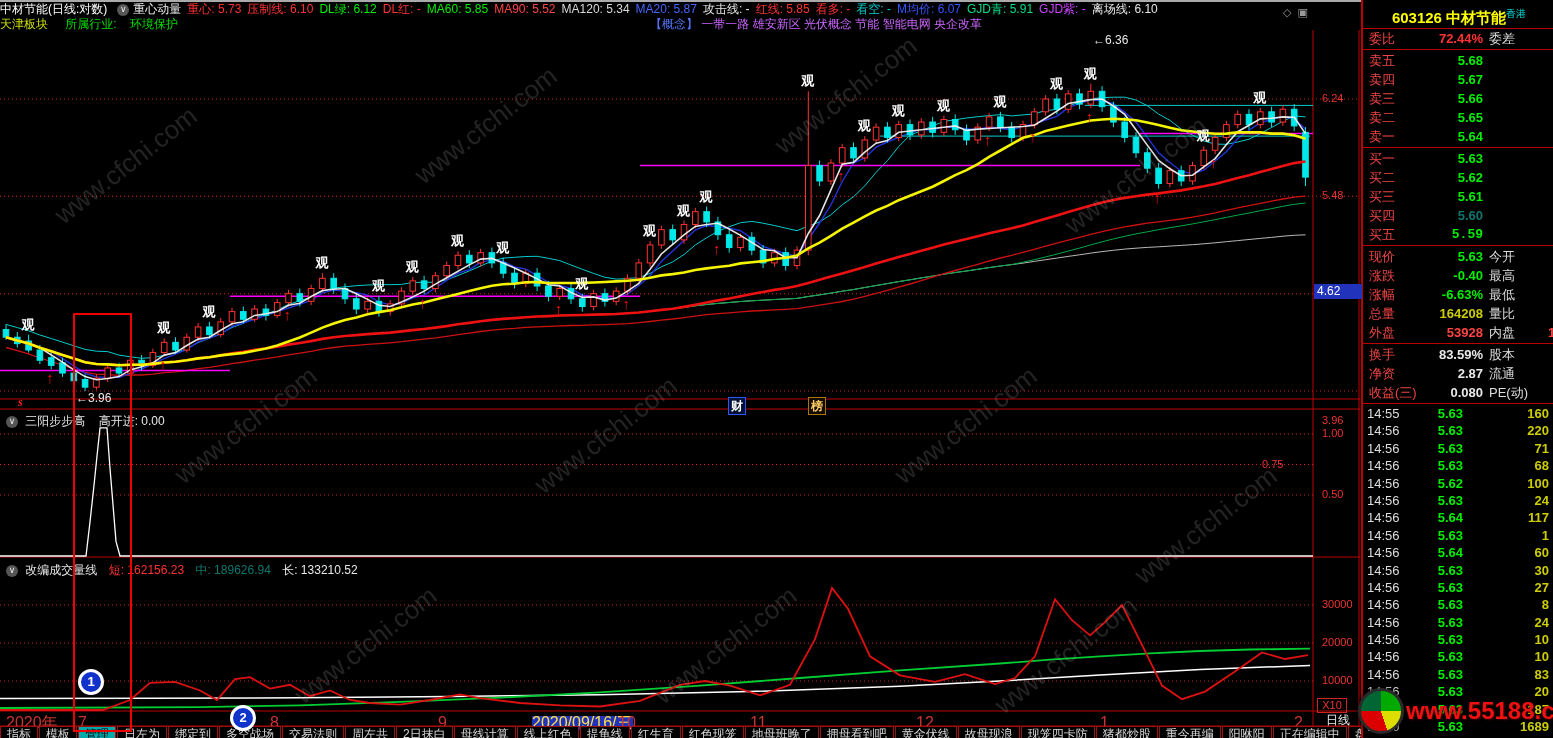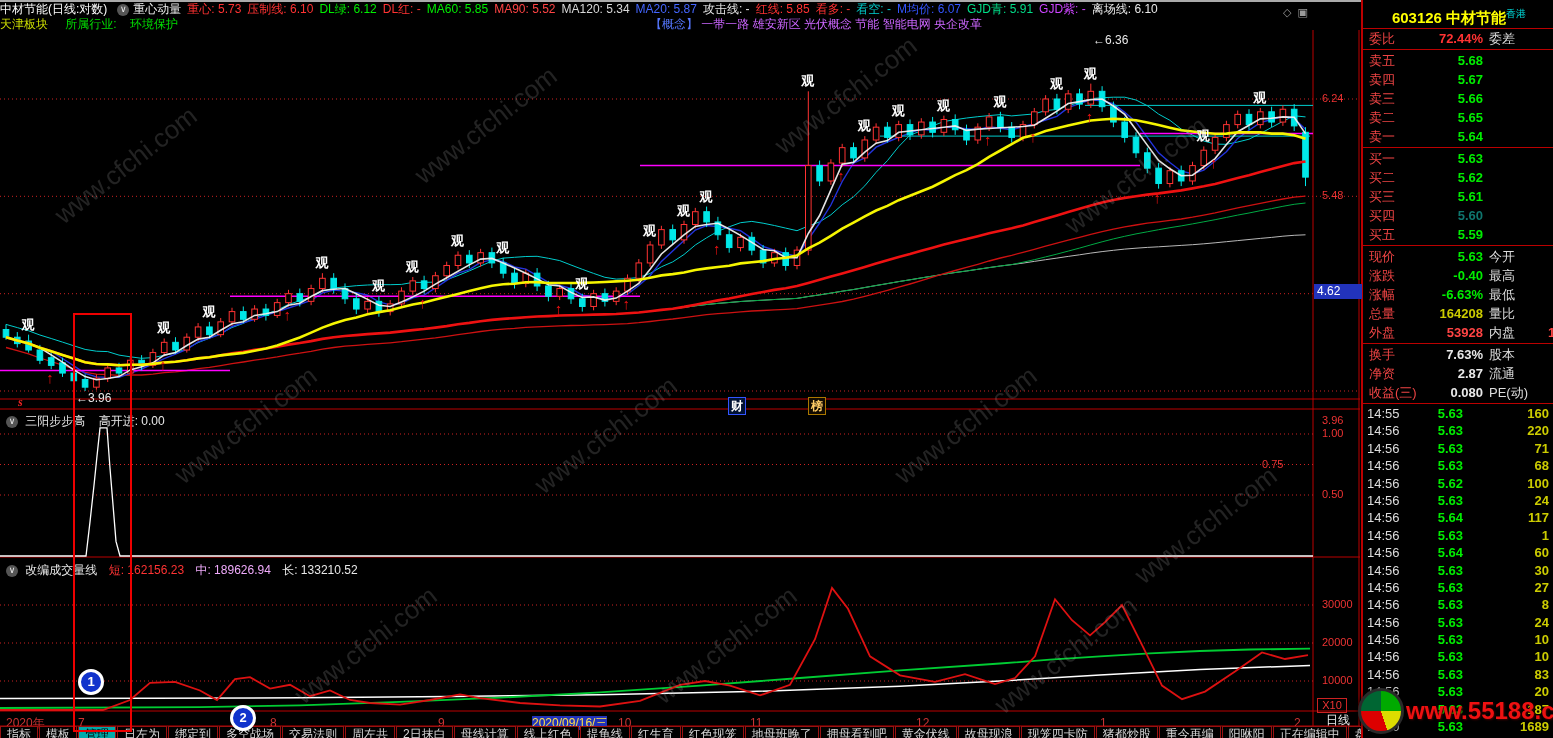--- a/index.html
+++ b/index.html
@@ -28,21 +28,21 @@
   .phead{position:absolute;z-index:3;font-size:12px;line-height:14px;white-space:nowrap;}
   
   .axlbl{position:absolute;z-index:3;font-size:11px;color:#ee3333;}
   #pricebox462{left:1314px;top:284px;width:45px;height:15px;background:#2233bb;color:#fff;
                font-size:12px;line-height:15px;padding-left:3px;z-index:4;}
   #x10box{left:1317px;top:698px;width:28px;height:13px;border:1px solid #cc2222;color:#ee3333;
           font-size:11px;line-height:13px;text-align:center;z-index:3;}
   #dayline{left:1326px;top:712px;color:#eee;font-size:12px;z-index:3;}
   
   #timeaxis{left:0;top:712px;width:1360px;height:14px;z-index:2;}
-  .tx{position:absolute;top:4px;font-size:12px;line-height:14px;color:#cc3333;text-align:center;}
+  .tx{position:absolute;top:4px;font-size:16px;line-height:14px;color:#cc3333;text-align:center;}
   .tx.hl{background:#2233bb;color:#fde047;padding:0 0;}
   
   #menubar{left:0;top:726px;width:1553px;height:12px;overflow:hidden;z-index:2;display:flex;}
   .mitem{flex:0 0 auto;border:1px solid #991111;border-right:1px solid #991111;margin-right:1px;
          color:#d8d8d8;font-size:12px;line-height:15px;padding:0 6px;height:16px;background:#000;}
   .mitem.sel{background:#00aaaa;color:#000;}
   
   #qpanel{left:1361px;top:0;width:192px;height:738px;background:#000;border-left:2px solid #bb0000;z-index:2;overflow:hidden;}
   #qhead{position:relative;height:28px;border-bottom:1px solid #bb0000;text-align:center;
          color:#ffff00;font-weight:bold;font-size:15px;line-height:28px;white-space:nowrap;}
@@ -398,21 +398,21 @@
 <div class="phead" style="left:2px;top:414px">
   <span class="chev">∨</span>
   <span style="color:#e8e8e8">三阳步步高</span>
   <span style="color:#e8e8e8;margin-left:10px">高开进</span><span style="color:#e8e8e8">: </span><span style="color:#e8e8e8">0.00</span>
 </div>
 
 <div class="phead" style="left:2px;top:563px">
   <span class="chev">∨</span>
   <span style="color:#e8e8e8">改编成交量线</span>
   <span style="color:#ff3333;margin-left:8px"><span>短</span>: <span>162156.23</span></span>
-  <span style="color:#f0abfc;margin-left:8px"><span>中</span>: <span>189626.94</span></span>
+  <span style="color:#0f766e;margin-left:8px"><span>中</span>: <span>189626.94</span></span>
   <span style="color:#e8e8e8;margin-left:8px"><span>长</span>: <span>133210.52</span></span>
 </div>
 
 <div id="axiscol"></div>
 <div id="pricebox462" class="abs">4.62</div>
 <div id="x10box" class="abs">X10</div>
 <div id="dayline" class="abs">日线</div>
 
 <div id="timeaxis" class="abs">
     <div class="tx" style="left: 6px;">2020年</div>
@@ -520,21 +520,21 @@
         <span class="qv2"></span>
       </div>
       <div class="qrow">
         <span class="ql">买四</span>
         <span class="qv" style="color: #0f766e;">5.60</span>
         <span class="ql2"></span>
         <span class="qv2"></span>
       </div>
       <div class="qrow">
         <span class="ql">买五</span>
-        <span class="qv" style="color: rgb(0, 238, 0);">5.59</span>
+        <span class="qv" style="color: rgb(0, 238, 0); font-family: Liberation Mono, monospace;">5.59</span>
         <span class="ql2"></span>
         <span class="qv2"></span>
       </div>
     </div>
   <div class="qsep"></div>
   <div id="qinfo">
       <div class="qrow">
         <span class="ql">现价</span>
         <span class="qv" style="color: rgb(0, 238, 0);">5.63</span>
         <span class="ql2">今开</span>
@@ -562,21 +562,21 @@
         <span class="ql">外盘</span>
         <span class="qv" style="color: rgb(255, 68, 68);">53928</span>
         <span class="ql2">内盘</span>
         <span class="qv2">1</span>
       </div>
     </div>
   <div class="qsep"></div>
   <div id="qinfo2">
       <div class="qrow">
         <span class="ql">换手</span>
-        <span class="qv" style="color: rgb(232, 232, 232);">7.63%</span>
+        <span class="qv" style="color: rgb(232, 232, 232);">83.59%</span>
         <span class="ql2">股本</span>
         <span class="qv2"></span>
       </div>
       <div class="qrow">
         <span class="ql">净资</span>
         <span class="qv" style="color: rgb(232, 232, 232);">2.87</span>
         <span class="ql2">流通</span>
         <span class="qv2"></span>
       </div>
       <div class="qrow">

